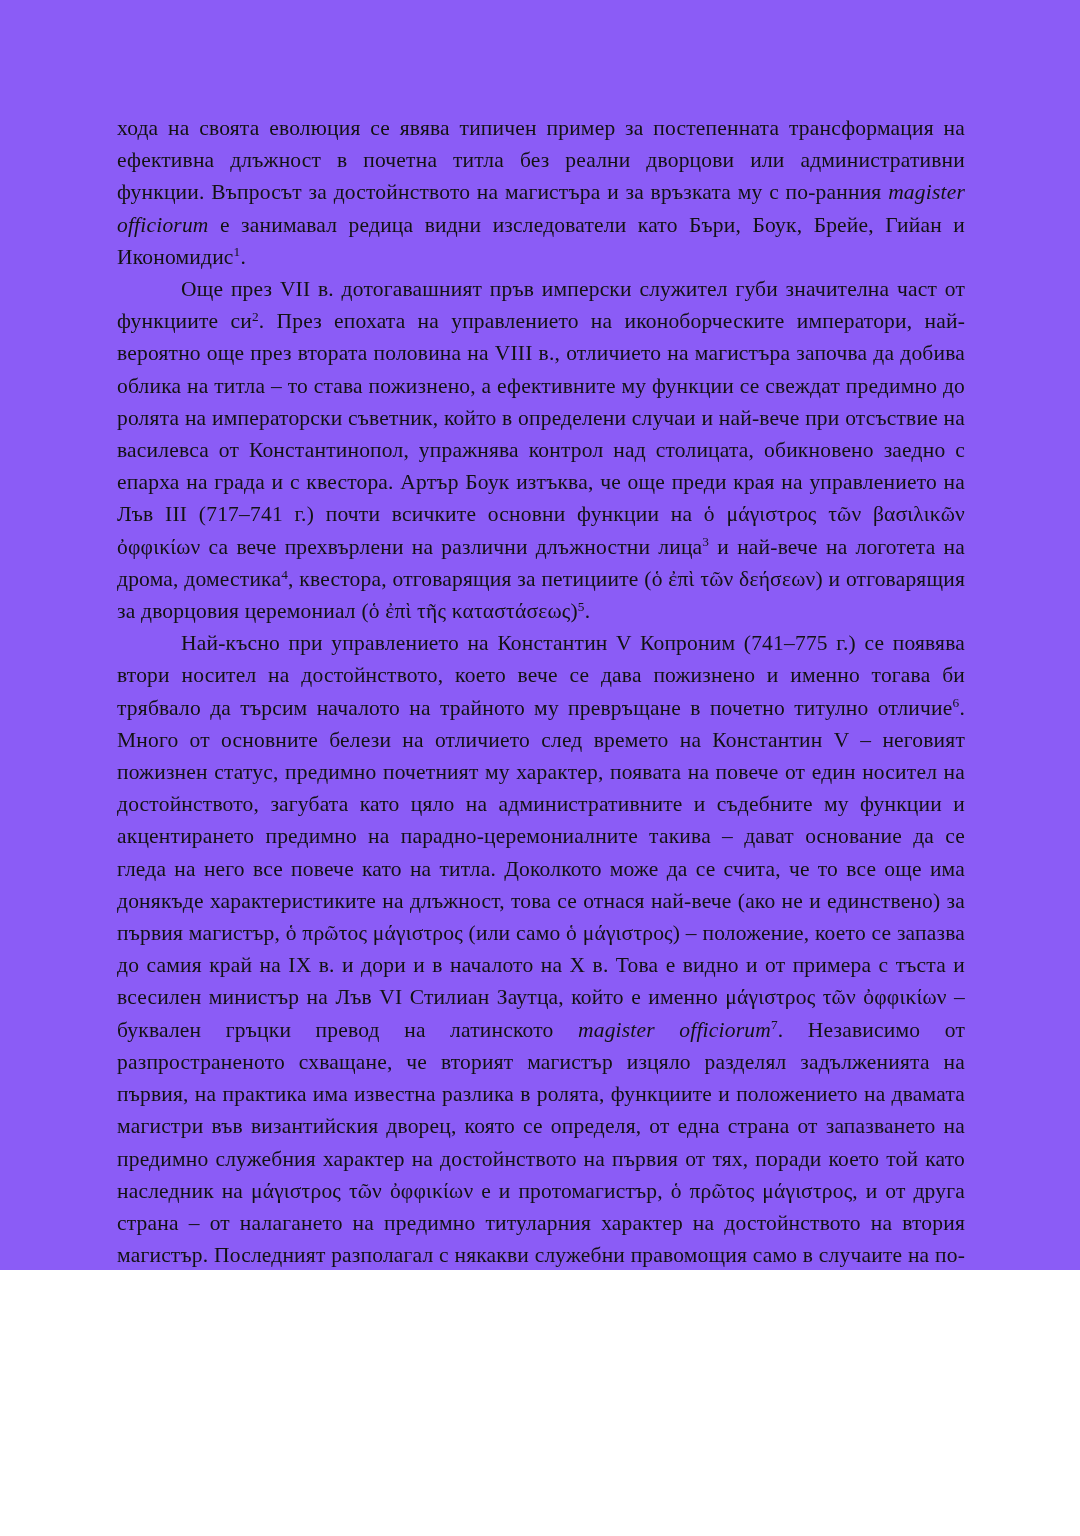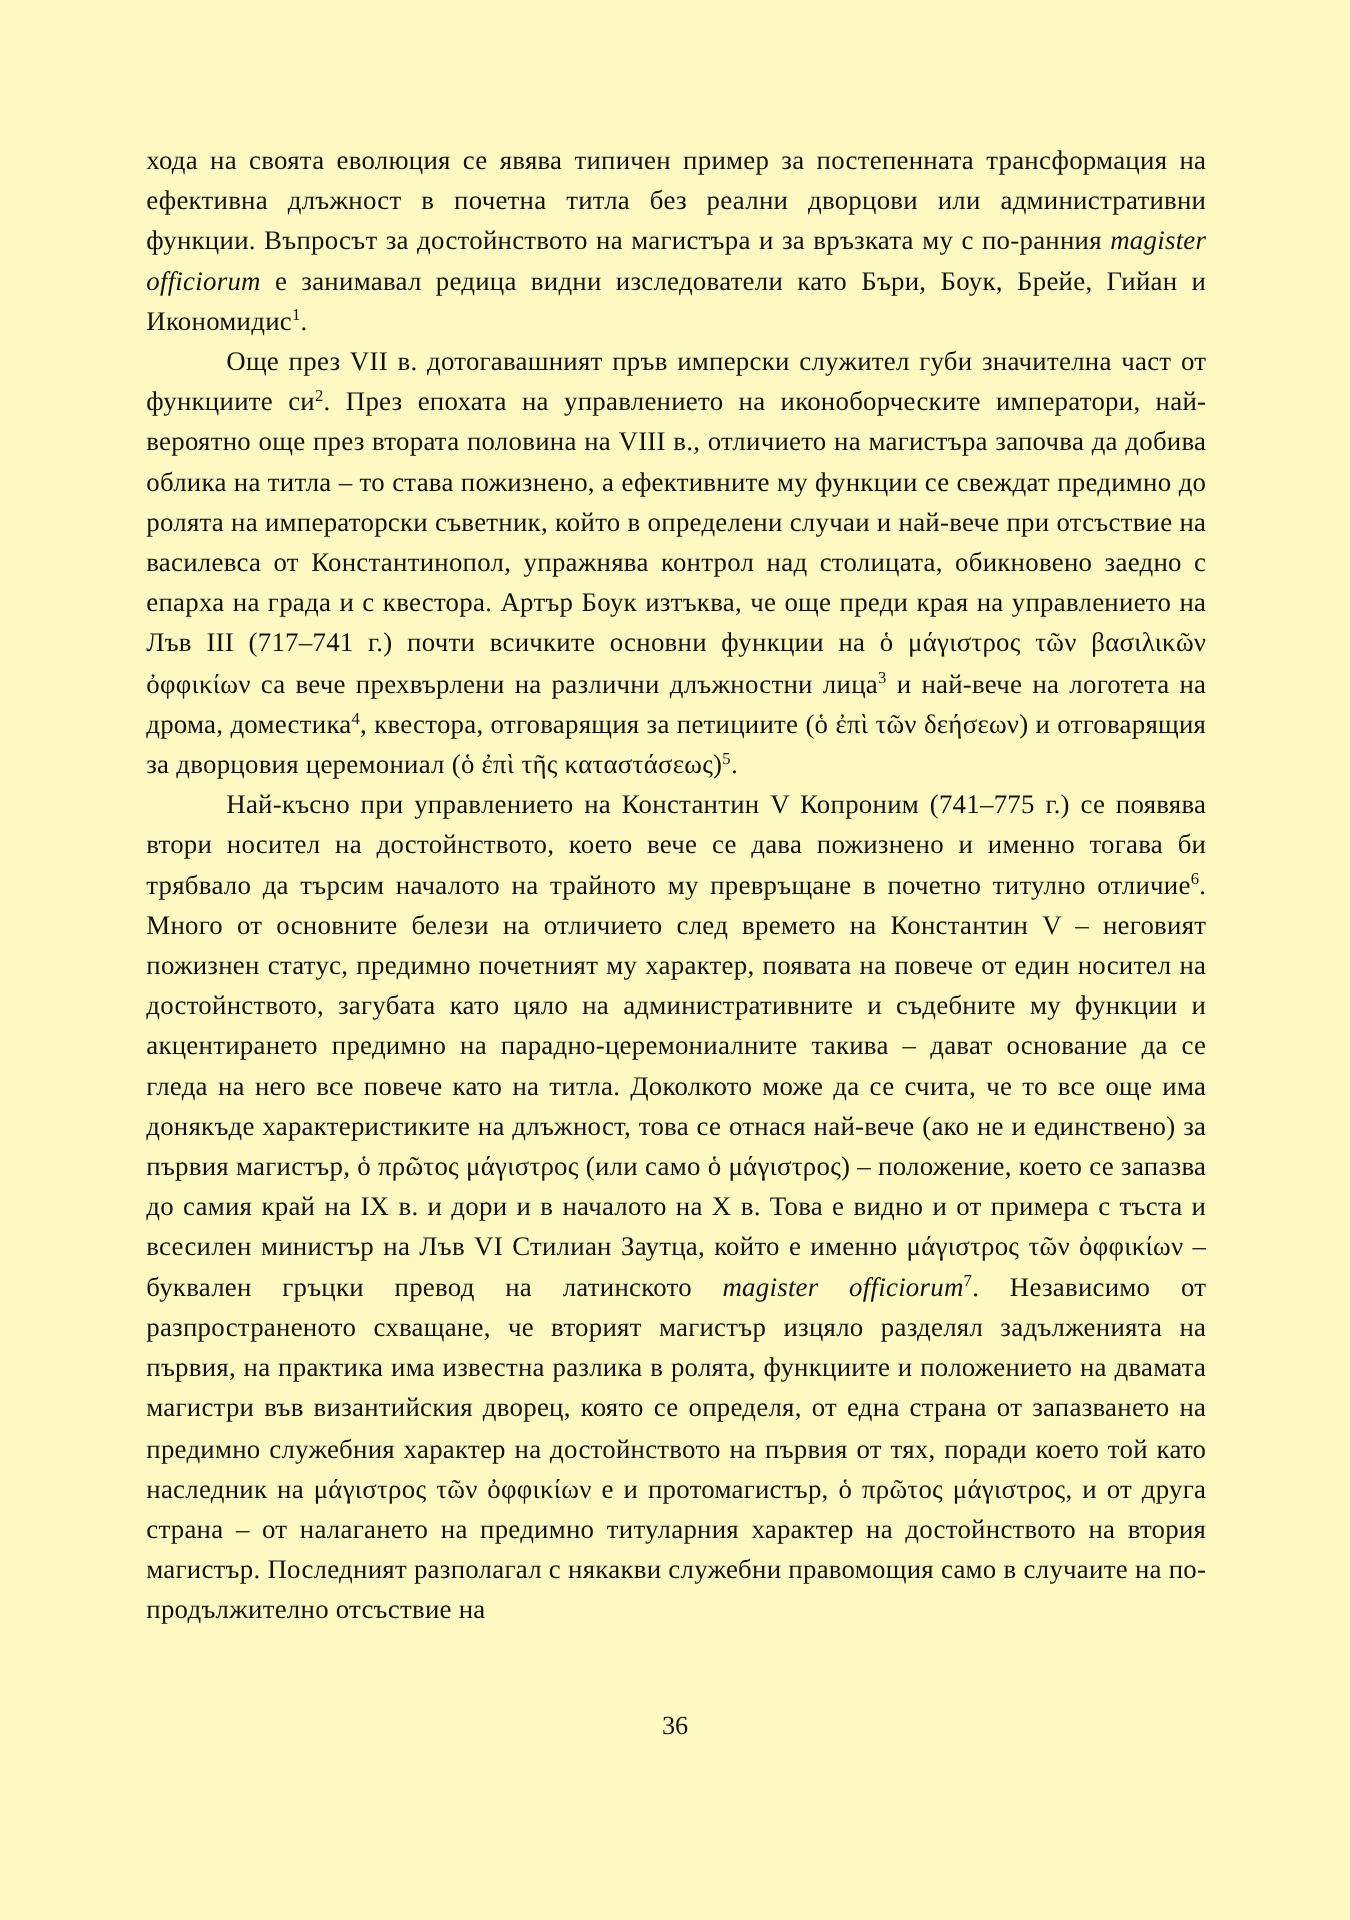--- a/index.html
+++ b/index.html
@@ -3,23 +3,23 @@
 <meta charset="utf-8">
 <style>
   html, body {
     margin: 0;
     padding: 0;
     background: #ffffff;
   }
   .page {
     position: relative;
     width: 1080px;
-    height: 1536px;
+    height: 1270px;
     margin: 0 auto;
-    background: #fef9c3;
+    background: #8b5cf6;
     color: #121212;
     font-family: "Liberation Serif", "DejaVu Serif", serif;
     box-sizing: border-box;
   }
   .text-block {
     position: absolute;
     top: 112px;
     left: 117px;
     width: 848px;
     font-size: 21.5px;

